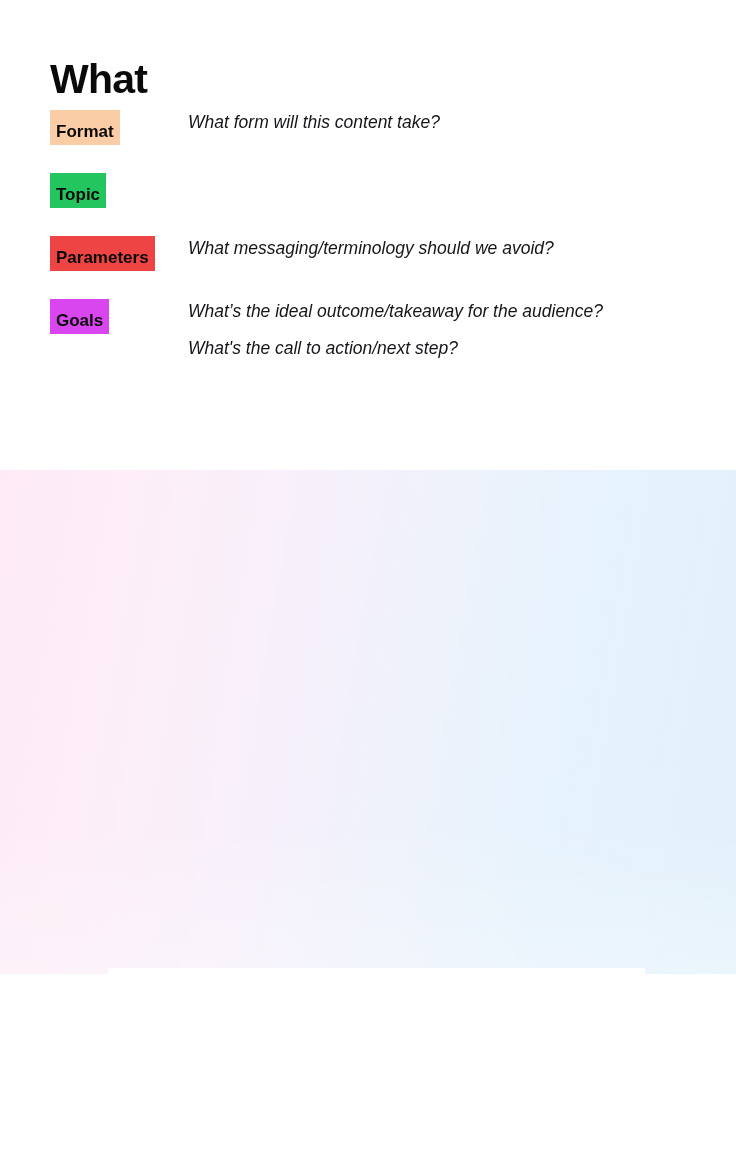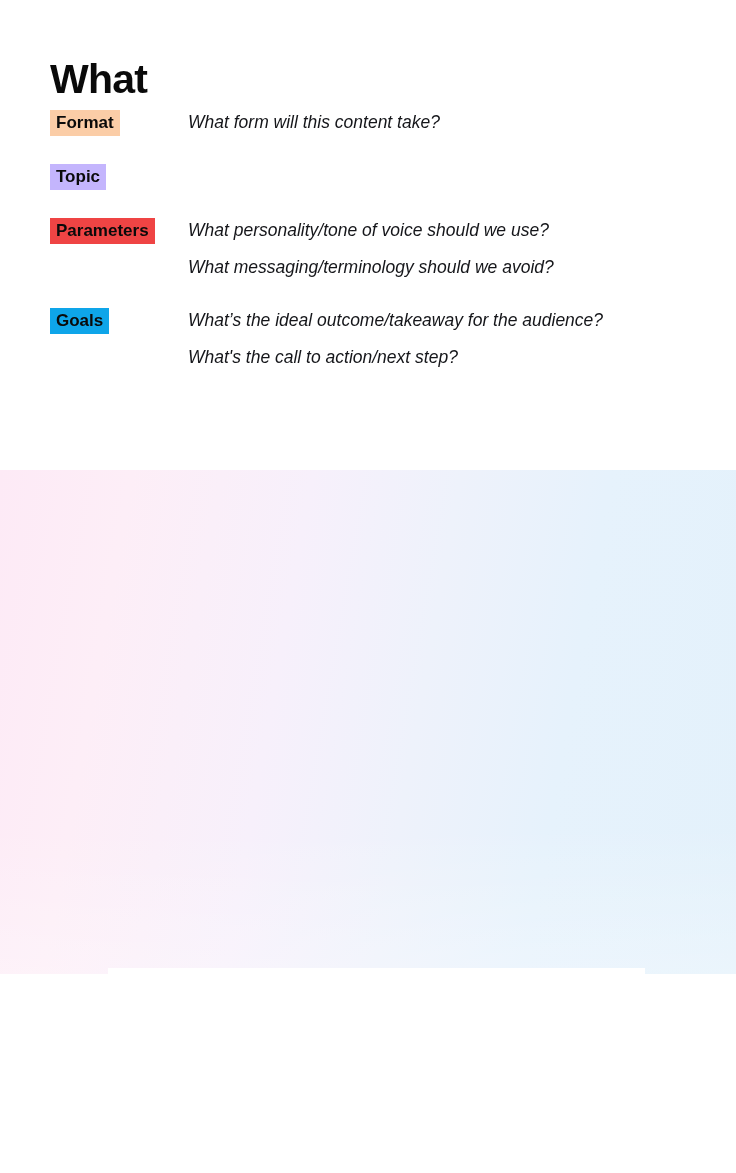--- a/index.html
+++ b/index.html
@@ -56,28 +56,28 @@
     width: 138px;
     flex: 0 0 138px;
     padding-top: 2px;
   }
 
   .chip {
     display: inline-block;
     font-size: 17px;
     font-weight: 700;
     color: #0a0a0a;
-    padding: 3px 6px 4px 6px;
+    padding: 12px 6px 4px 6px;
     line-height: 1.12;
     white-space: nowrap;
   }
   .chip.orange  { background: #fbcda7; }
-  .chip.cyan    { background: #c4b5fd; }
+  .chip.cyan    { background: #22c55e; }
   .chip.purple  { background: #ef4444; }
-  .chip.pink    { background: #0ea5e9; }
+  .chip.pink    { background: #d946ef; }
 
   .spec-qs {
     flex: 1 1 auto;
     padding-top: 1px;
   }
   .spec-q {
     font-size: 17.5px;
     font-style: italic;
     color: #15161a;
     line-height: 1.52;
@@ -177,21 +177,20 @@
         <div class="spec-qs">
           <div class="spec-q">What form will this content take?</div>
         </div>
       </div>
       <div class="spec-row">
         <div class="spec-label-cell"><span class="chip cyan">Topic</span></div>
       </div>
       <div class="spec-row">
         <div class="spec-label-cell"><span class="chip purple">Parameters</span></div>
         <div class="spec-qs">
-          <div class="spec-q">What personality/tone of voice should we use?</div>
           <div class="spec-q">What messaging/terminology should we avoid?</div>
         </div>
       </div>
       <div class="spec-row">
         <div class="spec-label-cell"><span class="chip pink">Goals</span></div>
         <div class="spec-qs">
           <div class="spec-q">What’s the ideal outcome/takeaway for the audience?</div>
           <div class="spec-q">What's the call to action/next step?</div>
         </div>
       </div>

